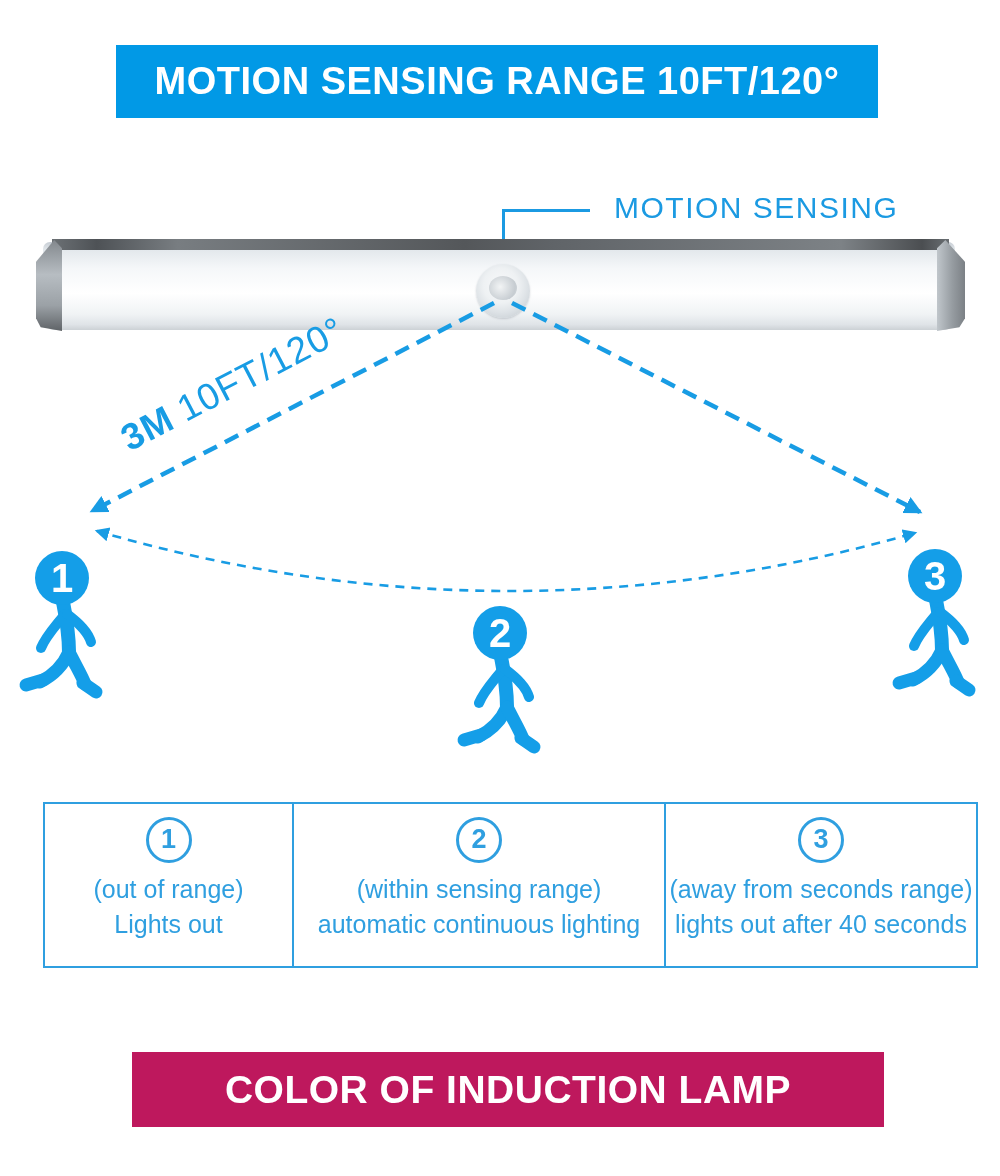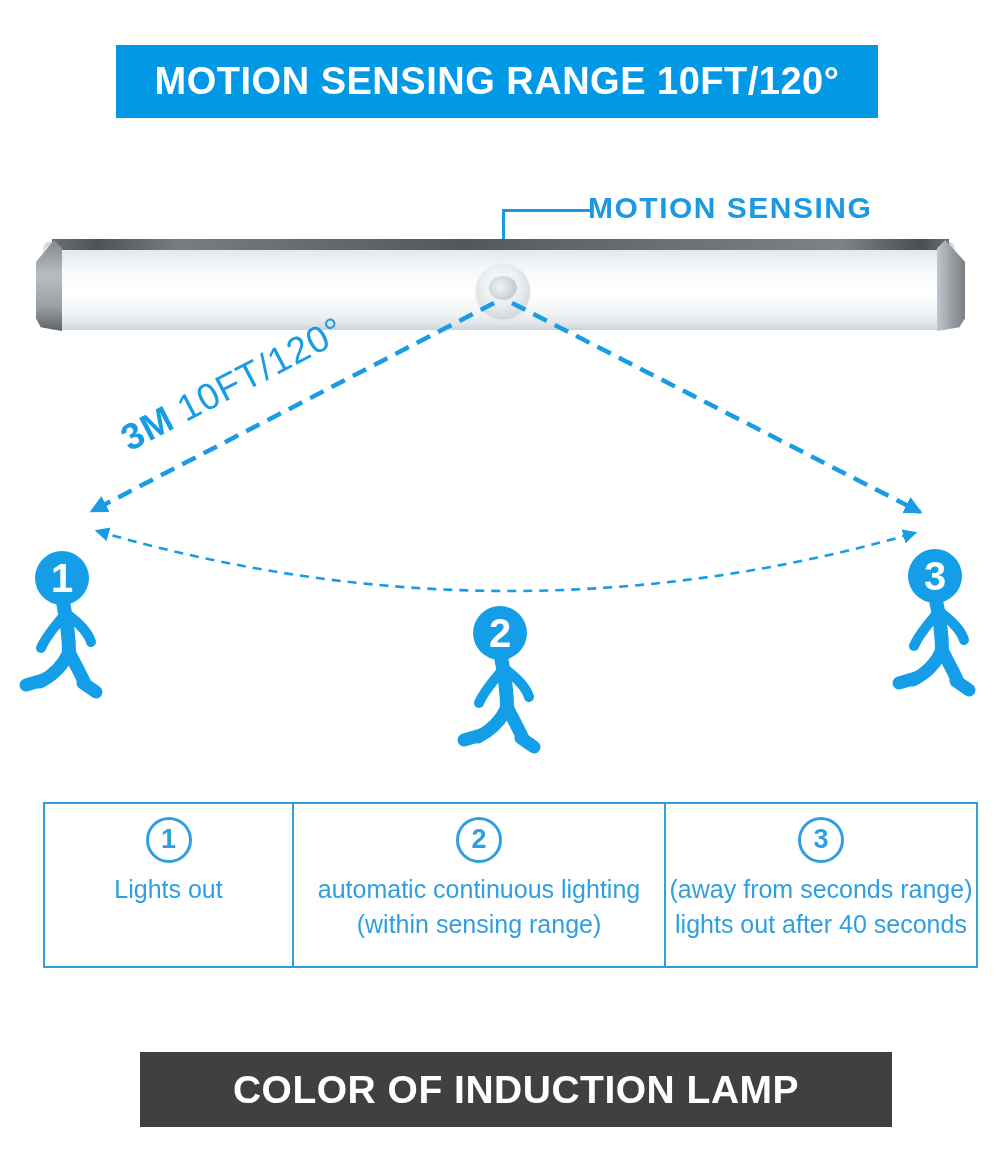--- a/index.html
+++ b/index.html
@@ -3,27 +3,27 @@
 <meta charset="utf-8">
 <style>
   html,body{margin:0;padding:0;background:#ffffff;}
   body{font-family:"Liberation Sans", sans-serif;}
   .page{position:relative;width:1000px;height:1160px;background:#fff;overflow:hidden;padding-left:28px;}
 
   
   .banner{position:absolute;display:flex;align-items:center;justify-content:center;
           color:#fff;font-weight:bold;letter-spacing:.5px;}
   .banner-top{left:116px;top:45px;width:762px;height:73px;background:#0199e6;font-size:38px;}
-  .banner-bottom{left:140px;top:1052px;width:752px;height:75px;background:#404040;font-size:39px;}
+  .banner-bottom{left:132px;top:1052px;width:752px;height:75px;background:#be185d;font-size:39px;}
 
   
   .callout-v{position:absolute;left:502px;top:209px;width:3px;height:70px;background:#1b9ae2;}
   .callout-h{position:absolute;left:502px;top:209px;width:88px;height:3px;background:#1b9ae2;}
-  .sensor-label{position:absolute;left:588px;top:191px;font-size:30px;color:#1b9ae2;
-                letter-spacing:1.5px;font-weight:bold;}
+  .sensor-label{position:absolute;left:614px;top:191px;font-size:30px;color:#1b9ae2;
+                letter-spacing:1.5px;font-weight:normal;}
 
   
   .bar{position:absolute;left:35px;top:238px;width:930px;height:94px;}
   .bar-body{position:absolute;left:8px;top:4px;right:10px;bottom:2px;
             border-radius:7px 7px 12px 12px;
             background:linear-gradient(180deg,#c7cdd4 0%,#e3e8ec 9%,#f5f7f9 30%,#ffffff 58%,#f0f3f5 82%,#dfe3e7 94%,#ccd1d5 100%);}
   .bar-top{position:absolute;left:17px;top:1px;right:16px;height:11px;
            background:linear-gradient(90deg,#6c7175,#4e5256 5%,#787d81 14%,#54575a 46%,#606468 56%,#7d8286 88%,#4b4e51 97%,#6a6f73);}
   .bar-cap-left{position:absolute;left:1px;top:2px;width:26px;height:91px;
            background:linear-gradient(180deg,#83888d,#b7bdc2 38%,#9ba1a6 72%,#5f6367);
@@ -118,26 +118,27 @@
     </g>
     <g transform="translate(935,576)">
       <use href="#walker-shape"></use>
       <text x="0" y="0" dy="0.36em" text-anchor="middle" fill="#ffffff" font-size="40" font-weight="bold" font-family="Liberation Sans, sans-serif">3</text>
     </g>
   </svg>
 
   <div class="info-table">
     <div class="info-cell c1">
       <span class="circled">1</span>
+      <span>(out of range)</span>
       <span>Lights out</span>
     </div>
     <div class="info-cell c2">
       <span class="circled">2</span>
+      <span>(within sensing range)</span>
       <span>automatic continuous lighting</span>
-      <span>(within sensing range)</span>
     </div>
     <div class="info-cell c3">
       <span class="circled">3</span>
       <span>(away from seconds range)</span>
       <span>lights out after 40 seconds</span>
     </div>
   </div>
 
   <div class="banner banner-bottom">
     <span>COLOR OF INDUCTION LAMP</span>

